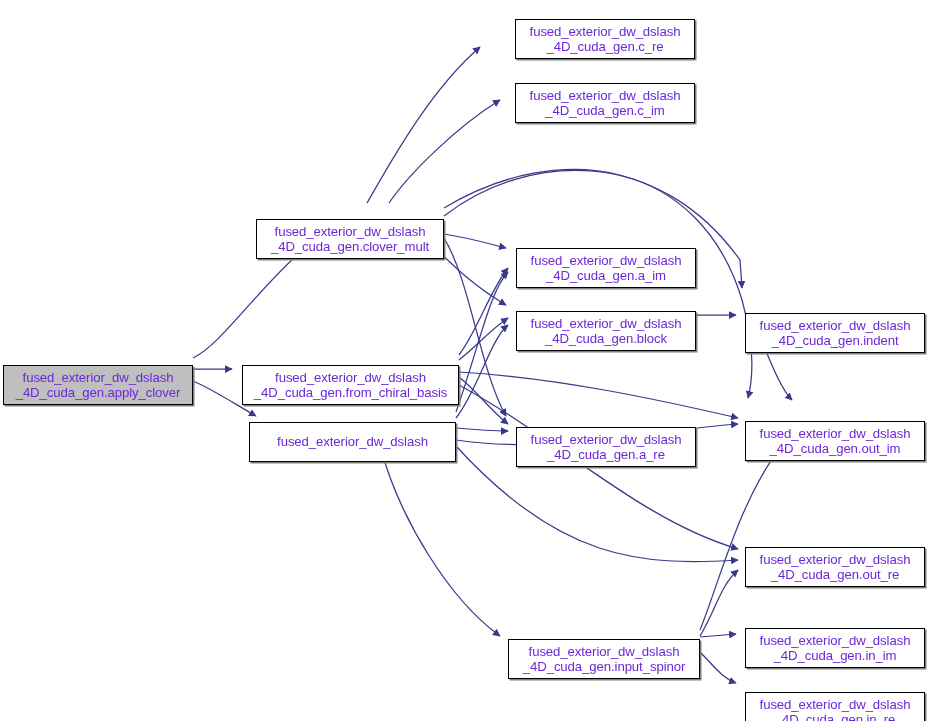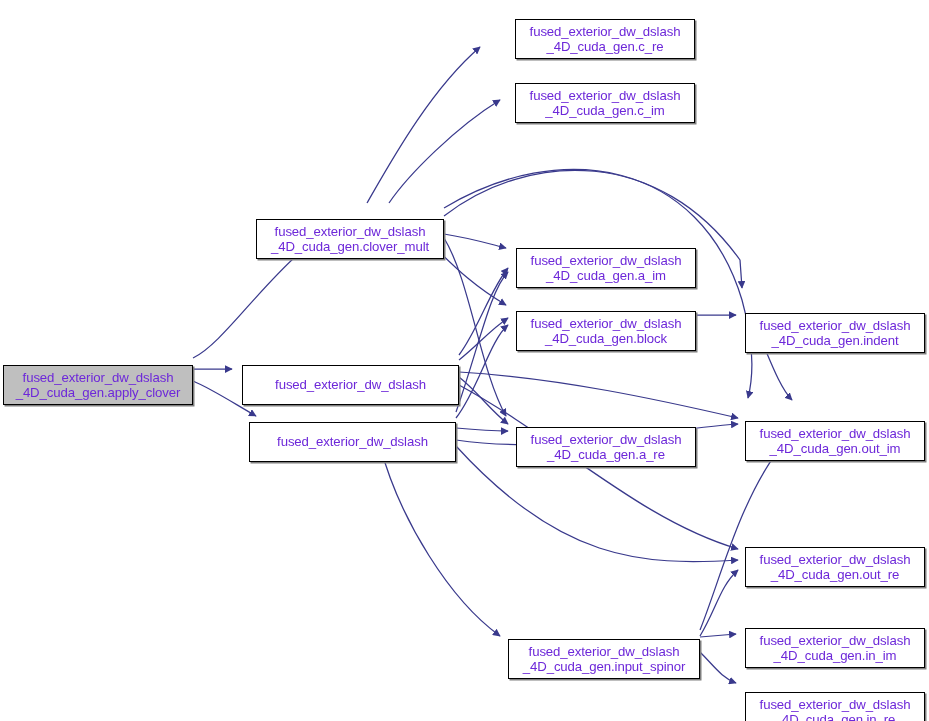--- a/index.html
+++ b/index.html
@@ -100,20 +100,21 @@
       <div class="node root" style="left: 3px; top: 349px; width: 190px; height: 40px;">
         <span class="l1">fused_exterior_dw_dslash</span>
         <span class="l2">_4D_cuda_gen.apply_clover</span>
       </div>
       <div class="node shadowed" style="left: 256px; top: 203px; width: 188px; height: 40px;">
         <span class="l1">fused_exterior_dw_dslash</span>
         <span class="l2">_4D_cuda_gen.clover_mult</span>
       </div>
       <div class="node shadowed" style="left: 242px; top: 349px; width: 217px; height: 40px;">
         <span class="l1">fused_exterior_dw_dslash</span>
+        <span class="l2">_4D_cuda_gen.from_chiral_basis</span>
       </div>
       <div class="node shadowed" style="left: 249px; top: 406px; width: 207px; height: 40px;">
         <span class="l1">fused_exterior_dw_dslash</span>
       </div>
       <div class="node shadowed" style="left: 515px; top: 3px; width: 180px; height: 40px;">
         <span class="l1">fused_exterior_dw_dslash</span>
         <span class="l2">_4D_cuda_gen.c_re</span>
       </div>
       <div class="node shadowed" style="left: 515px; top: 67px; width: 180px; height: 40px;">
         <span class="l1">fused_exterior_dw_dslash</span>

